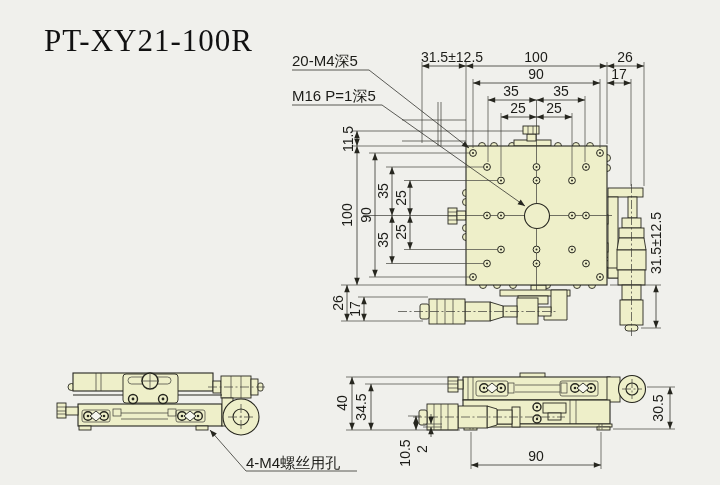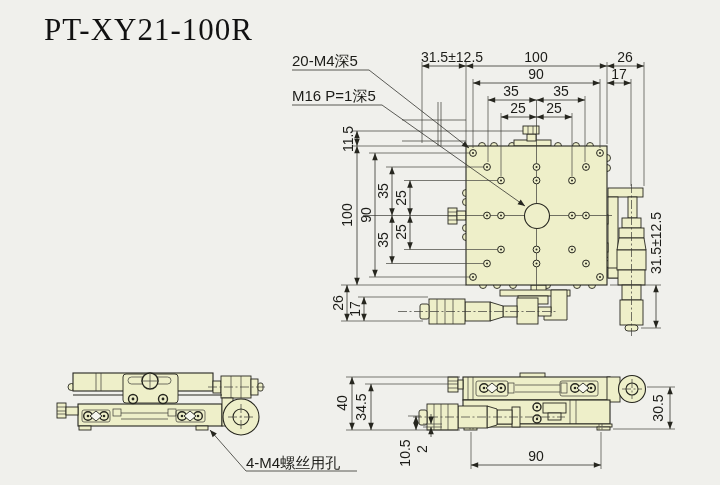--- a/index.html
+++ b/index.html
@@ -3,21 +3,21 @@
 <meta charset="utf-8">
 <style>
   html,body{margin:0;padding:0;}
   body{
     width:720px;height:485px;overflow:hidden;
     background:#f0f0ec;
     font-family:"Liberation Sans",sans-serif;
     position:relative;
   }
   #title{
-    position:absolute;left:44px;top:12px;
+    position:absolute;left:44px;top:23px;
     font-family:"Liberation Serif","DejaVu Serif",serif;
     font-size:31px;letter-spacing:1px;color:#111;
   }
   svg{position:absolute;left:0;top:0;}
   .part{fill:#eeefc9;stroke:#26261f;stroke-width:1.1;stroke-linejoin:miter;}
   .partT{fill:#eeefc9;stroke:#26261f;stroke-width:0.9;}
   .ln{fill:none;stroke:#26261f;stroke-width:1.1;}
   .thin{fill:none;stroke:#3a3a35;stroke-width:0.7;}
   .ext{fill:none;stroke:#44443e;stroke-width:0.7;}
   .dim{fill:none;stroke:#33332e;stroke-width:0.8;}

